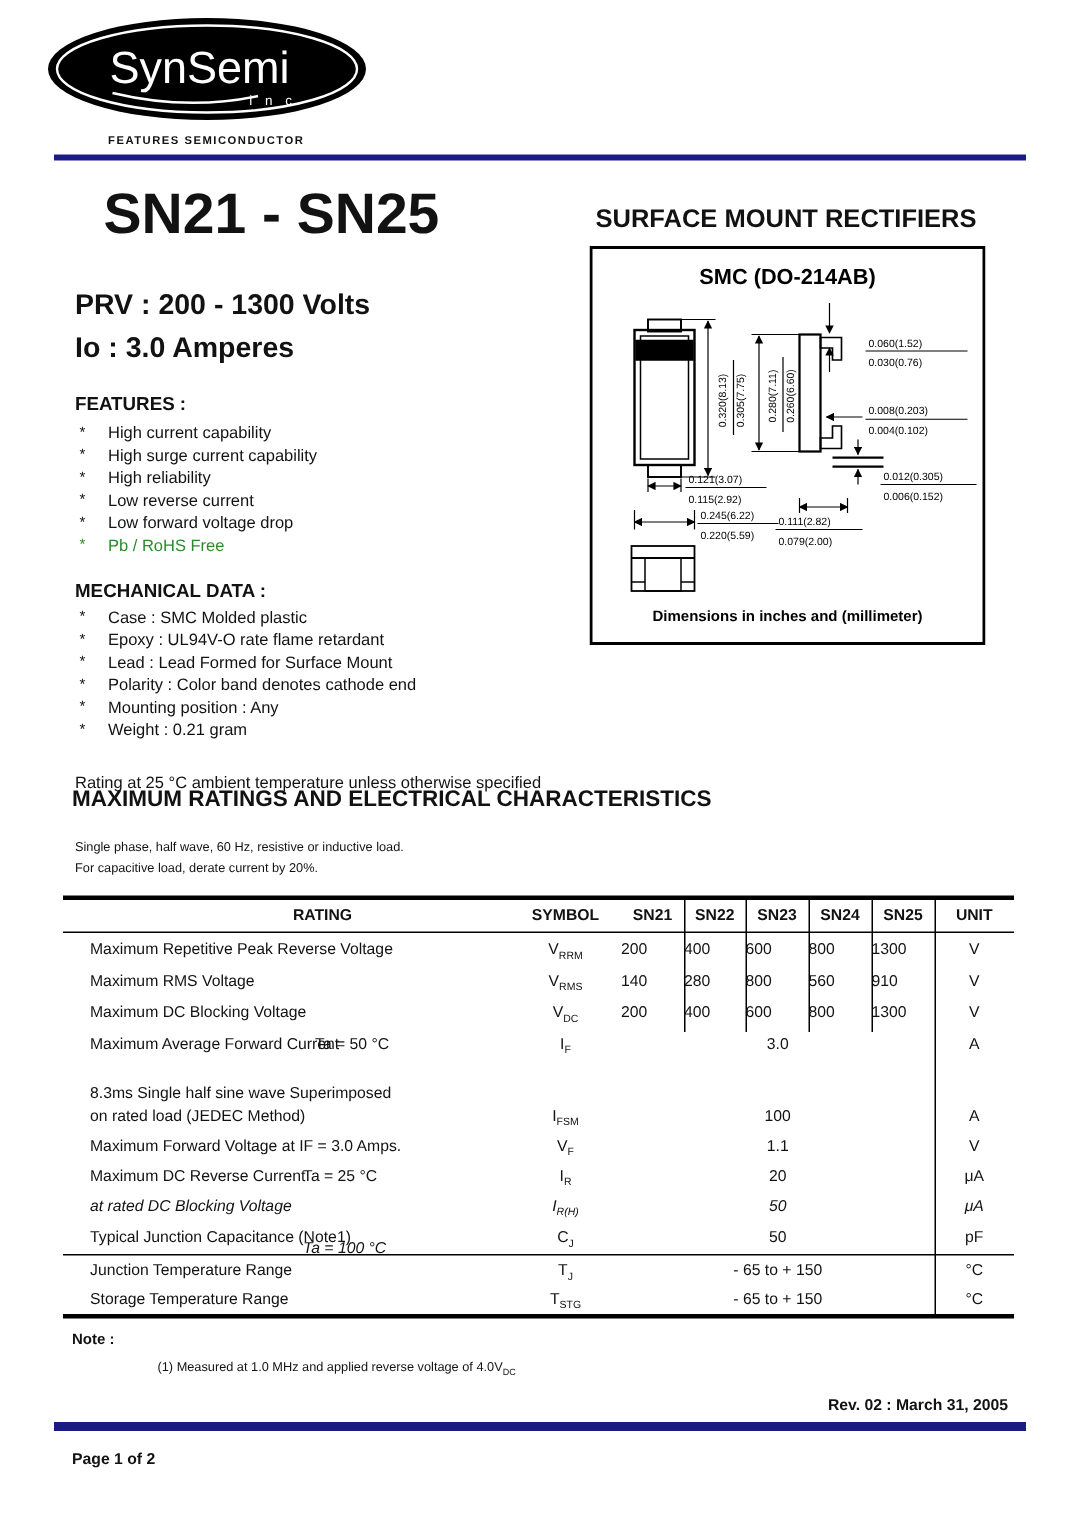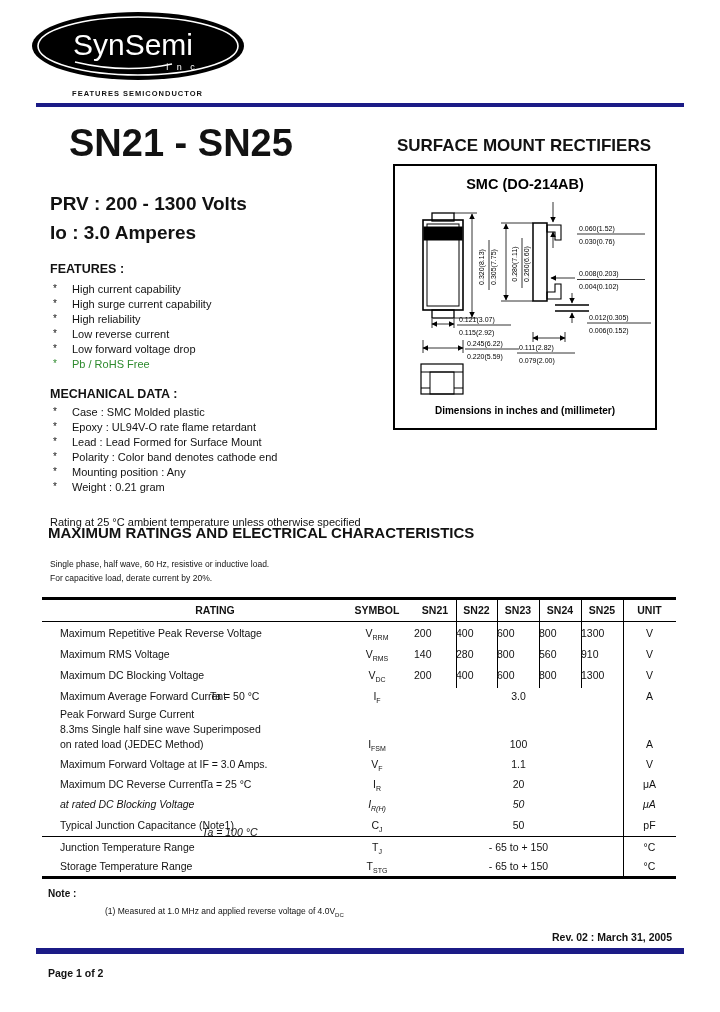--- a/index.html
+++ b/index.html
@@ -216,23 +216,20 @@
     </div>
 
     <div class="tr" style="left:0;top:89px;width:634px;">
       <span class="c-label">Maximum Average Forward Current</span>
       <span class="c-cond" style="left:168px;">Ta = 50 °C</span>
       <span class="c-sym"><span>I</span><sub>F</sub></span>
       <span class="c-span">3.0</span>
       <span class="c-unit">A</span>
     </div>
 
-    <div class="tr" style="left:0;top:107px;width:634px;">
-      <span class="c-label">Peak Forward Surge Current</span>
-    </div>
     <div class="tr" style="left:0;top:122px;width:634px;">
       <span class="c-label">8.3ms Single half sine wave Superimposed</span>
     </div>
     <div class="tr" style="left:0;top:137px;width:634px;">
       <span class="c-label">on rated load  (JEDEC Method)</span>
       <span class="c-sym"><span>I</span><sub>FSM</sub></span>
       <span class="c-span">100</span>
       <span class="c-unit">A</span>
     </div>
 

